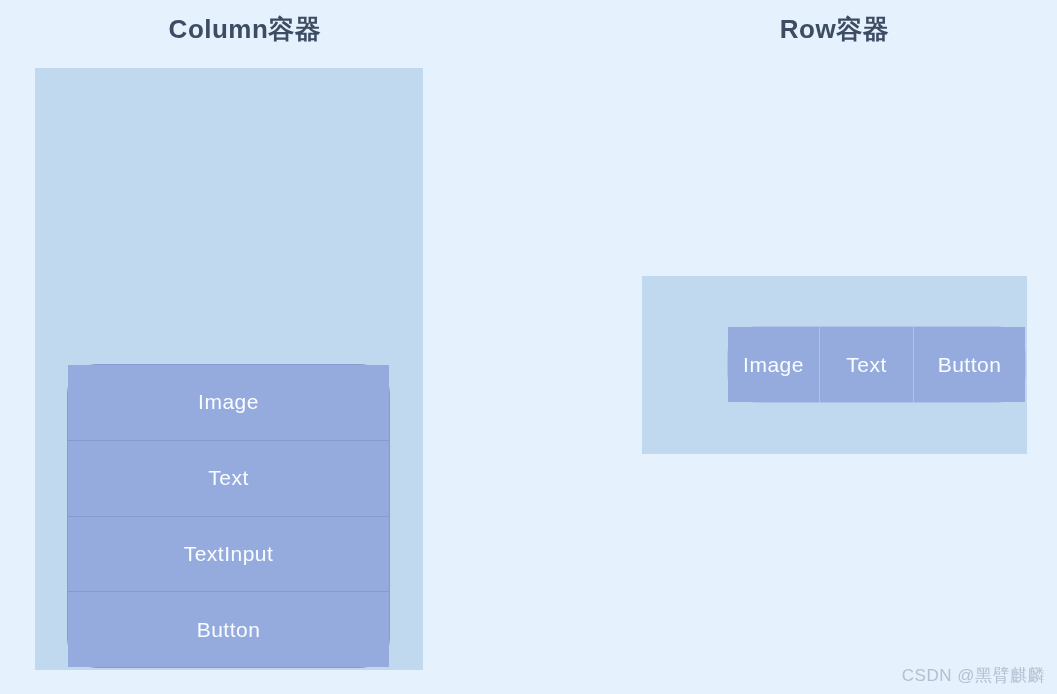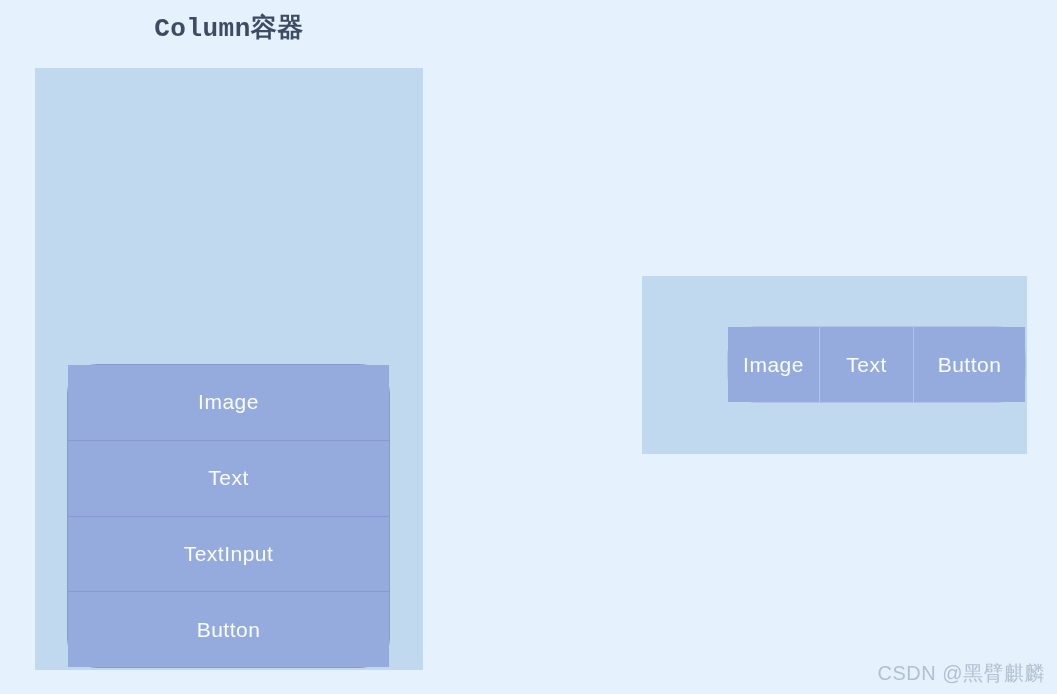--- a/index.html
+++ b/index.html
@@ -14,21 +14,21 @@
   .title {
     position: absolute;
     top: 12px;
     text-align: center;
     font-size: 26px;
     font-weight: 700;
     line-height: 34px;
     color: var(--title-color, #3d4c63);
     letter-spacing: 0.5px;
   }
-  .col-title { left: 35px; width: 388px; font-family: Liberation Mono, monospace; }
+  .col-title { left: 51px; width: 388px; }
   .row-title { left: 642px; width: 385px; }
 
   .container {
     position: absolute;
     background: var(--container-fill, #c0d9ee);
   }
   .col-container { left: 35px; top: 68px; width: 388px; height: 602px; }
   .row-container { left: 642px; top: 276px; width: 385px; height: 178px; }
 
   .stack { position: absolute; box-sizing: border-box; border-radius: 30px; }
@@ -65,32 +65,33 @@
     justify-content: center;
     font-size: 21px;
     color: var(--item-text, #fafdff);
     letter-spacing: 0.5px;
   }
 
   .watermark {
     position: absolute;
     right: 12px;
     bottom: 7px;
-    font-size: 20px;
+    font-size: 17px;
     color: var(--watermark-color, #b2c0d1);
     letter-spacing: 0.5px;
   }
 </style>
 </head>
 <body>
 
 <div class="page">
 
   <div class="title col-title">Column容器</div>
 
+  <div class="title row-title">Row容器</div>
 
   <div class="container col-container"></div>
 
   <div class="stack col-stack">
     <div class="item">Image</div>
     <div class="item">Text</div>
     <div class="item">TextInput</div>
     <div class="item">Button</div>
   </div>
 

